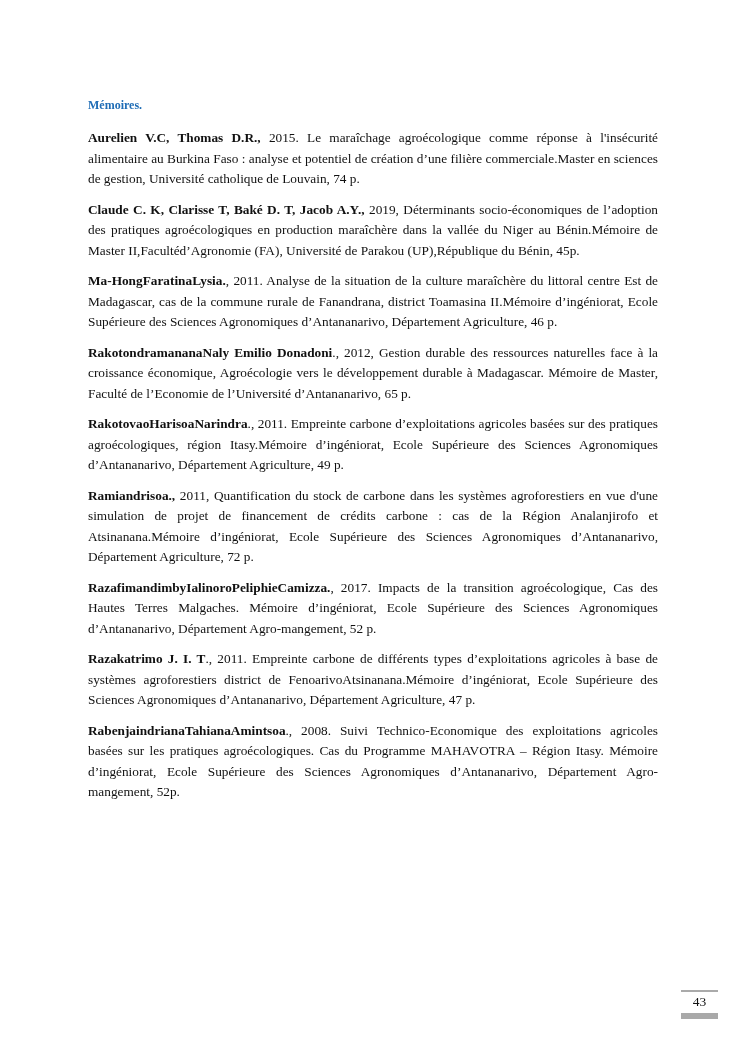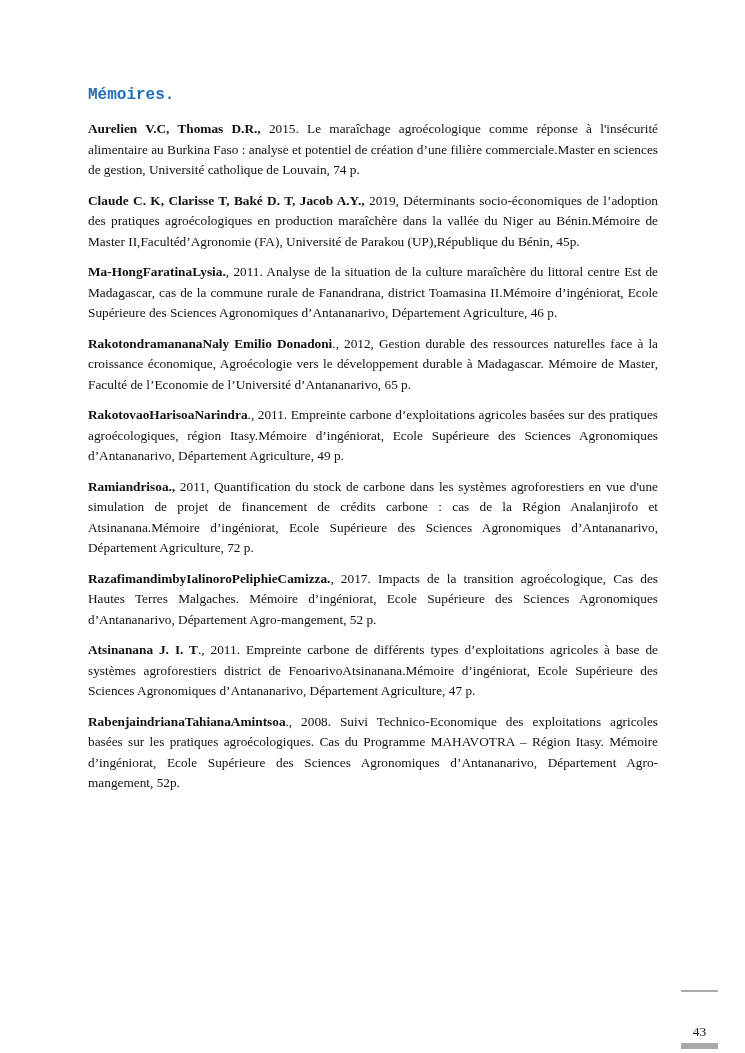--- a/index.html
+++ b/index.html
@@ -16,25 +16,25 @@
     font-family: "Liberation Serif", serif;
     color: #111111;
   }
   .content {
     position: absolute;
     left: 88px;
     top: 86px;
     width: 570px;
   }
   .heading {
-    font-family: Liberation Mono, monospace;
-    font-size: 16px;
+    font-family: Liberation Serif, serif;
+    font-size: 12px;
     font-weight: bold;
     color: #1f6db6;
-    margin: 0 0 15px 0;
+    margin: 12px 0 15px 0;
     padding: 0;
   }
   .ref {
     font-size: 13.3px;
     line-height: 20.5px;
     text-align: justify;
     margin: 8px 0 10px 0;
     padding: 0;
   }
   .ref .authors {
@@ -49,21 +49,20 @@
   }
   .footer-rule {
     height: 2px;
     background: #aaaaaa;
   }
   .page-num {
     font-size: 13.5px;
     line-height: 18px;
     padding: 1px 0 2px 0;
     color: #111111;
-    margin-top: 30px;
   }
   .footer-bar {
     height: 6px;
     background: #a9a9a9;
   }
 </style>
 </head>
 <body>
 
 <div class="page">
@@ -78,21 +77,21 @@
 
     <p class="ref"><span class="authors">RakotondramananaNaly Emilio Donadoni</span><span>., 2012, Gestion durable des ressources naturelles face à la croissance économique, Agroécologie vers le développement durable à Madagascar. Mémoire de Master, Faculté de l’Economie de l’Université d’Antananarivo, 65 p.</span></p>
 
     <p class="ref"><span class="authors">RakotovaoHarisoaNarindra</span><span>., 2011. Empreinte carbone d’exploitations agricoles basées sur des pratiques agroécologiques, région Itasy.Mémoire d’ingéniorat, Ecole Supérieure des Sciences Agronomiques d’Antananarivo, Département Agriculture, 49 p.</span></p>
 
     <p class="ref"><span class="authors">Ramiandrisoa.,</span><span> 2011, Quantification du stock de carbone dans les systèmes agroforestiers en vue d'une simulation de projet de financement de crédits carbone : cas de la Région Analanjirofo et Atsinanana.Mémoire d’ingéniorat, Ecole Supérieure des Sciences Agronomiques d’Antananarivo, Département Agriculture, 72 p.</span></p>
 
 
     <p class="ref"><span class="authors">RazafimandimbyIalinoroPeliphieCamizza.</span><span>, 2017. Impacts de la transition agroécologique, Cas des Hautes Terres Malgaches. Mémoire d’ingéniorat, Ecole Supérieure des Sciences Agronomiques d’Antananarivo, Département Agro-mangement, 52 p.</span></p>
 
-    <p class="ref"><span class="authors">Atsinanana J. I. T</span><span>., 2011. Empreinte carbone de différents types d’exploitations agricoles à base de systèmes agroforestiers district de FenoarivoAtsinanana.Mémoire d’ingéniorat, Ecole Supérieure des Sciences Agronomiques d’Antananarivo, Département Agriculture, 47 p.</span></p>
+    <p class="ref"><span class="authors">Razakatrimo J. I. T</span><span>., 2011. Empreinte carbone de différents types d’exploitations agricoles à base de systèmes agroforestiers district de FenoarivoAtsinanana.Mémoire d’ingéniorat, Ecole Supérieure des Sciences Agronomiques d’Antananarivo, Département Agriculture, 47 p.</span></p>
 
     <p class="ref"><span class="authors">RabenjaindrianaTahianaAmintsoa</span><span>., 2008. Suivi Technico-Economique des exploitations agricoles basées sur les pratiques agroécologiques. Cas du Programme MAHAVOTRA – Région Itasy. Mémoire d’ingéniorat, Ecole Supérieure des Sciences Agronomiques d’Antananarivo, Département Agro-mangement, 52p.</span></p>
 
   </div>
 
   <div class="footer">
     <div class="footer-rule"></div>
     <div class="page-num">43</div>
     <div class="footer-bar"></div>
   </div>

